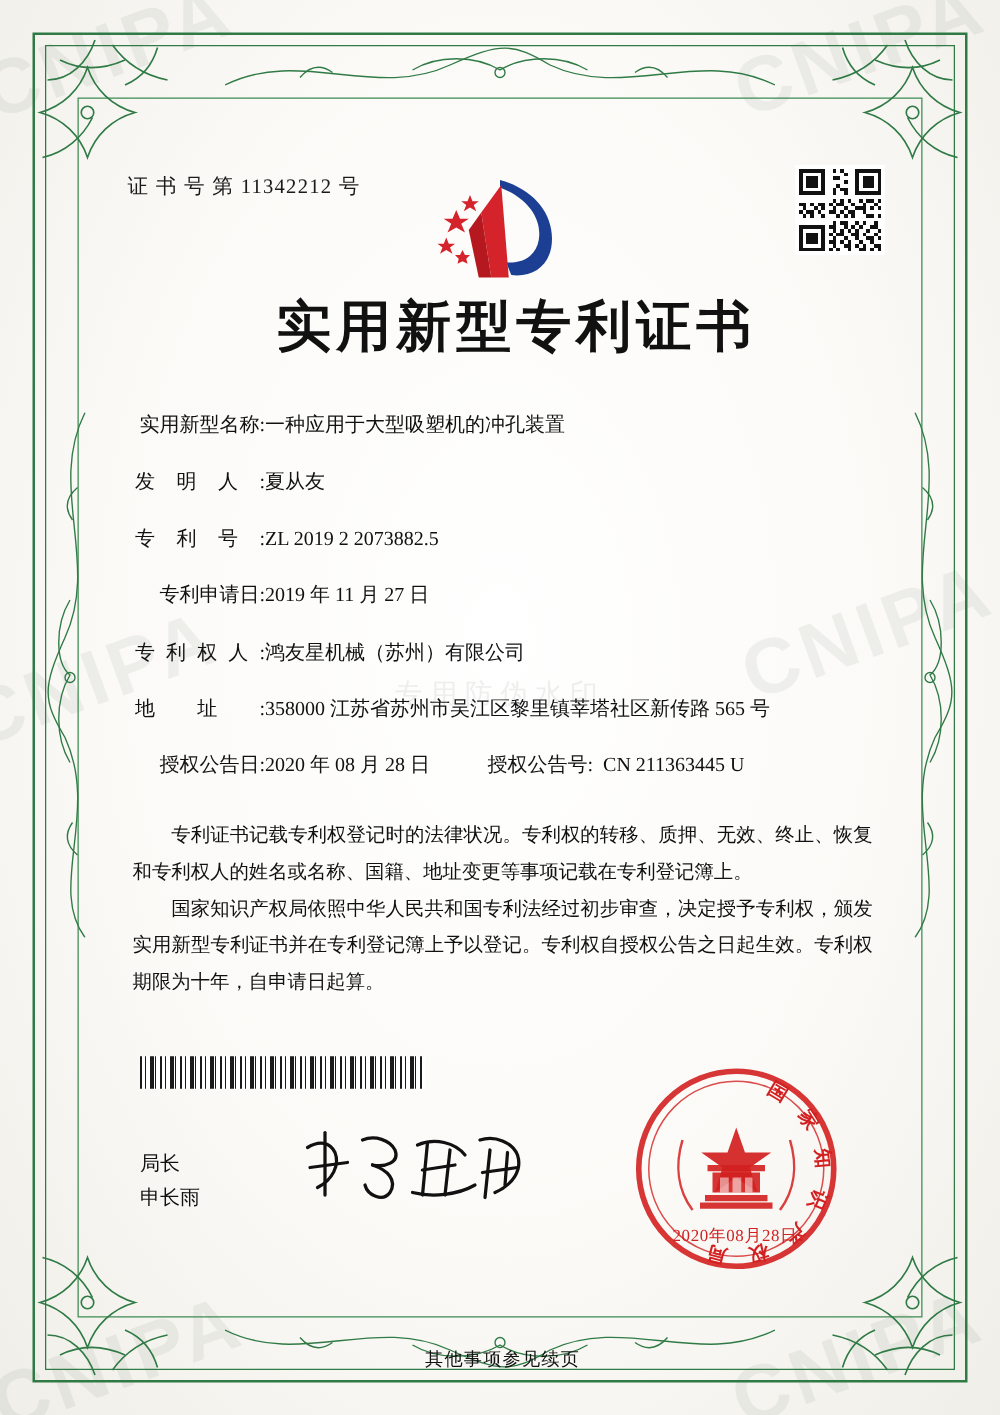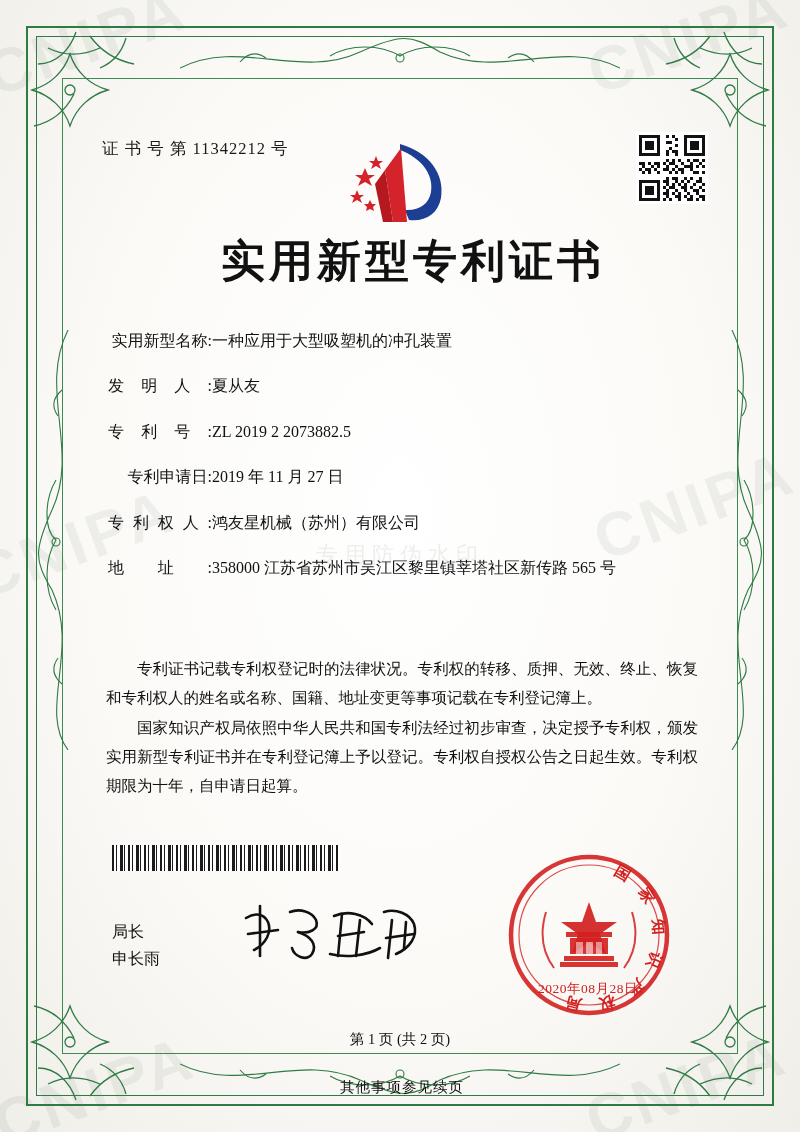--- a/index.html
+++ b/index.html
@@ -498,20 +498,26 @@
 
     <div class="row">
       <span class="lbl spread">
           <span>地</span>
           <span>址</span>
           <span>:</span>
         </span>
       <span class="val">358000 江苏省苏州市吴江区黎里镇莘塔社区新传路 565 号</span>
     </div>
 
+    <div class="row">
+      <span class="lbl">授权公告日:</span>
+      <span class="val" style="flex:none;">2020 年 08 月 28 日</span>
+      <span class="val2">授权公告号:</span>
+      <span style="margin-left:8px;">CN 211363445 U</span>
+    </div>
 
   </div>
 
   <div class="paras">
     <p>专利证书记载专利权登记时的法律状况。专利权的转移、质押、无效、终止、恢复和专利权人的姓名或名称、国籍、地址变更等事项记载在专利登记簿上。</p>
     <p>国家知识产权局依照中华人民共和国专利法经过初步审查，决定授予专利权，颁发实用新型专利证书并在专利登记簿上予以登记。专利权自授权公告之日起生效。专利权期限为十年，自申请日起算。</p>
   </div>
 
   <div class="barcode"></div>
 
@@ -562,16 +568,15 @@
 
     <defs>
       <path id="sealArc" d="M 83 18 A 65 65 0 1 1 82.9 18" fill="none"></path>
     </defs>
     <text font-size="15.5" font-family="DejaVu Sans, Liberation Sans, sans-serif" fill="#d32020" letter-spacing="5" font-weight="bold">
       <textPath href="#sealArc" startOffset="6%">国 家 知 识 产 权 局</textPath>
     </text>
   </svg>
   <div class="seal-date">2020年08月28日</div>
 
-  <div class="page-num">第 1 页 (共 2 页)</div>
   <div class="footer-note">其他事项参见续页</div>
 
 </div>
 
 </body></html>

